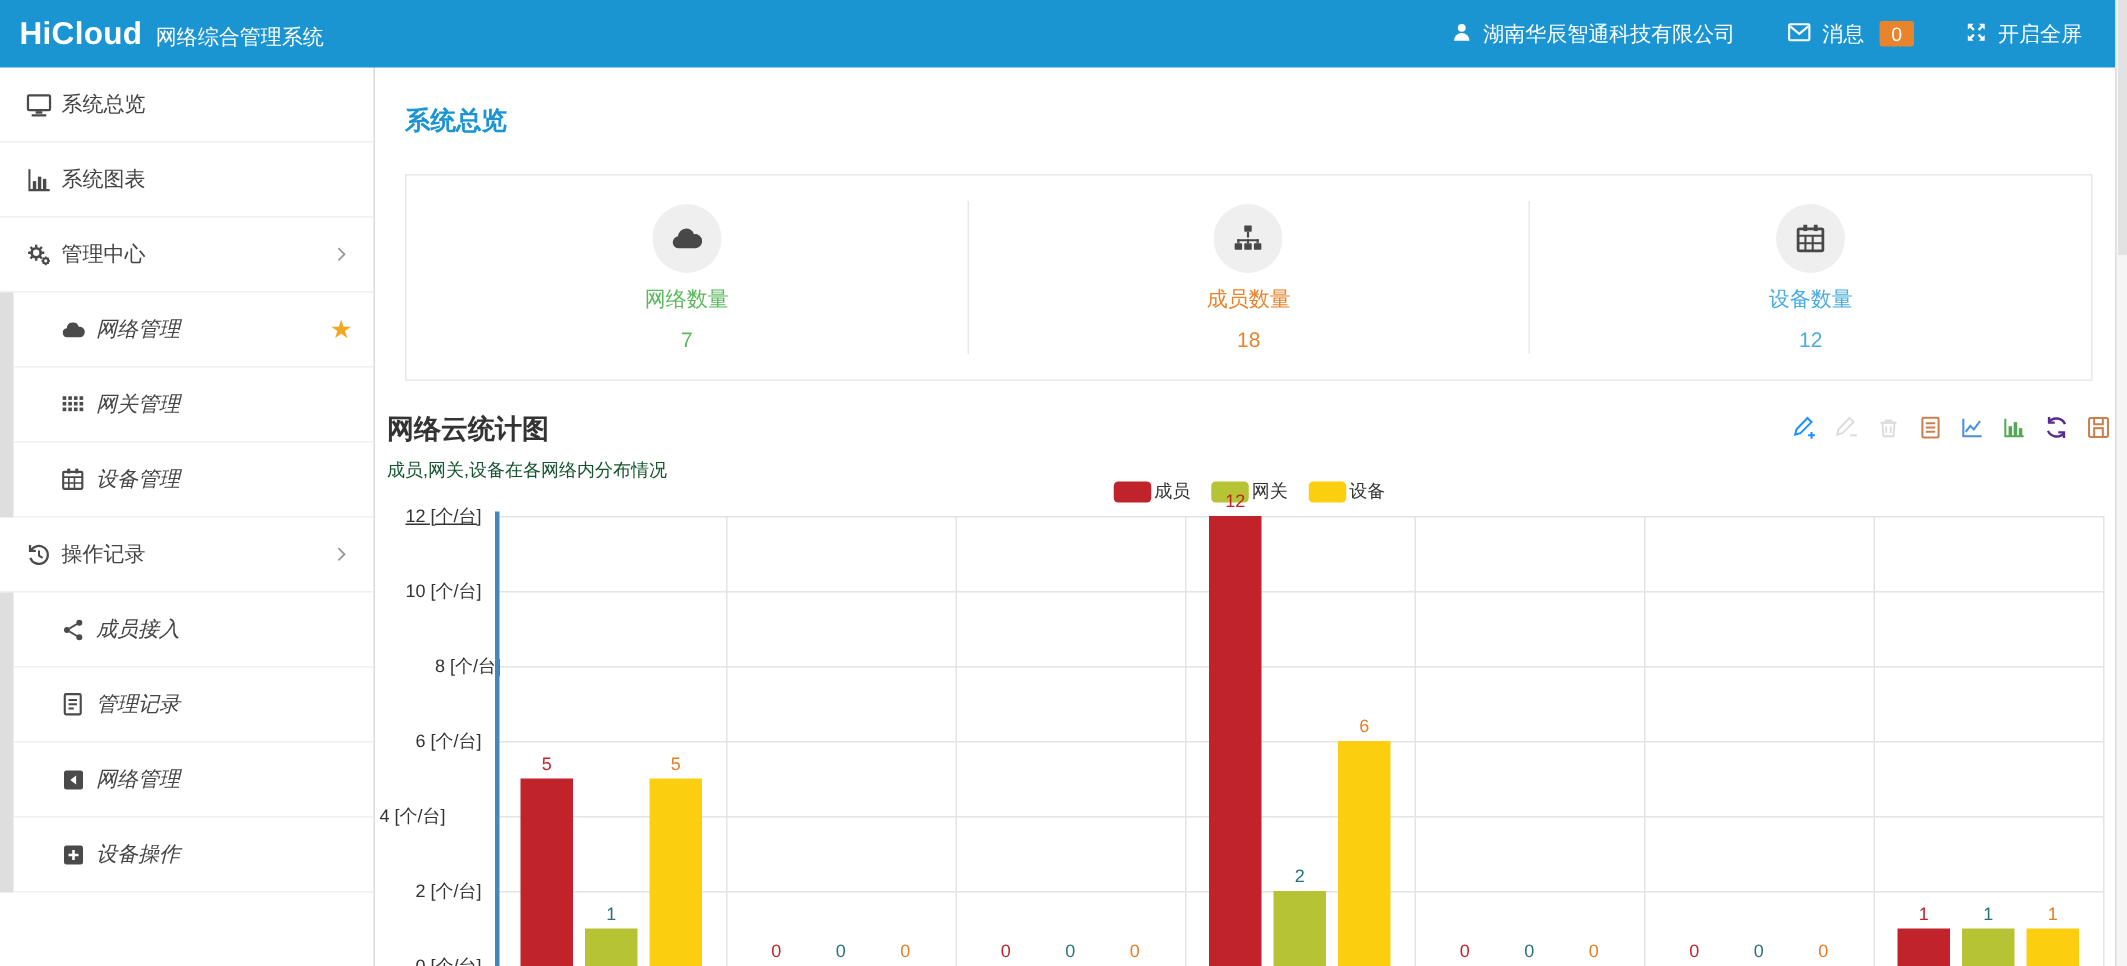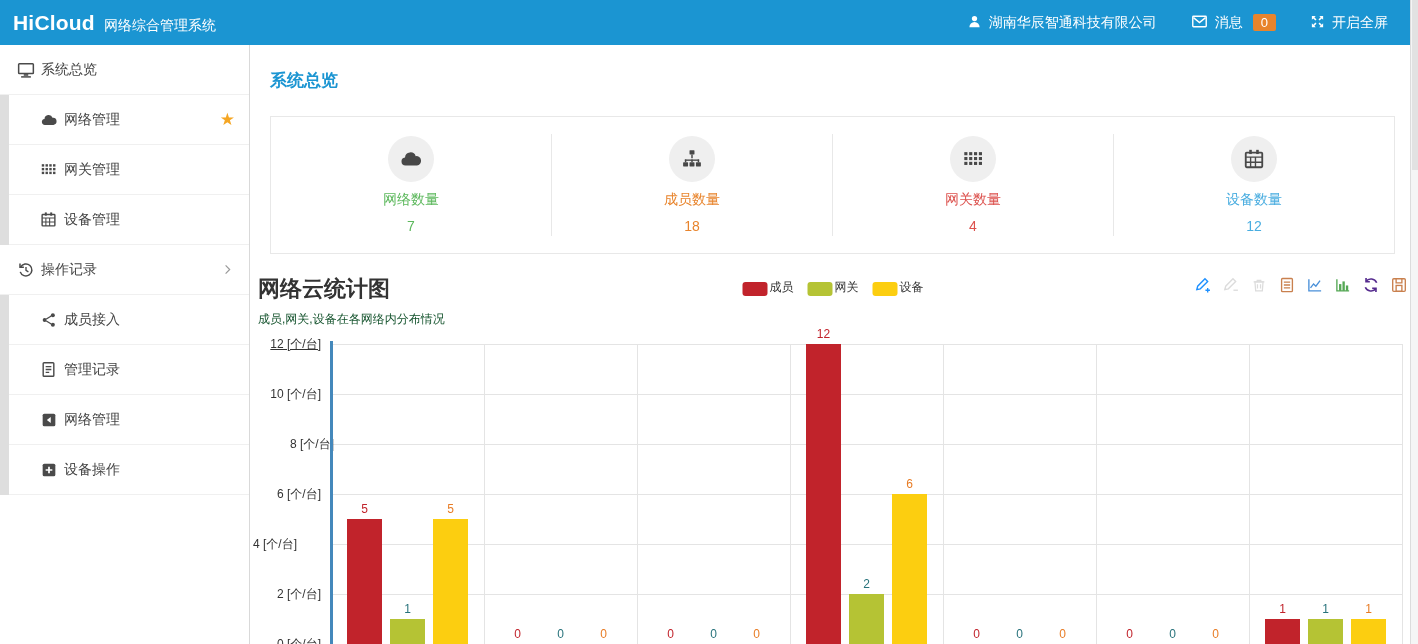--- a/index.html
+++ b/index.html
@@ -23,43 +23,43 @@
 
   
   .sidebar { position:absolute; left:0; top:45px; width:250px; height:599px; background:#fff;
     border-right:1px solid #d9d9d9; }
   .side-item { height:50px; display:flex; align-items:center; padding:0 14px 0 16px;
     border-bottom:1px solid #f0f0f0; cursor:pointer; color:#444; font-size:14px; }
   .side-item .sicon { width:19px; height:19px; display:inline-flex; align-items:center;
     justify-content:center; color:#4a4a4a; margin-right:6px; flex:0 0 auto; }
   .side-item .slabel { flex:1 1 auto; }
   .chev { width:14px; height:14px; color:#9a9a9a; display:inline-flex; }
-  .submenu { border-left:9px solid #dedede; }
+  .submenu { border-left:9px solid #dedede;font-style:italic; }
   .submenu .side-item { padding-left:30px; }
   .star { color:#f5a623; font-size:17px; line-height:17px; }
 
   
   .main { position:absolute; left:251px; top:45px; width:1159px; height:599px; background:#fff; overflow:hidden; }
   .page-title { margin:24px 0 0 19px; font-size:17px; font-weight:bold; color:#1b95d2; height:22px; }
 
   .stats-panel { margin:25px 15px 0 19px; height:138px; border:1px solid #e8e8e8; background:#fff;
     display:flex; align-items:stretch;justify-content:flex-end; }
   .stat-card { flex:1 1 0; text-align:center; margin:17px 0; padding-top:2px; }
   .stat-card:not(:last-child){ border-right:1px solid #e8e8e8; }
   .stat-icon-circle { width:46px; height:46px; border-radius:50%; background:#efefef; color:#484848;
     display:inline-flex; align-items:center; justify-content:center; }
   .stat-label { font-size:14px; margin-top:9px; }
   .stat-value { font-size:14px; margin-top:9px; }
 
   .chart-header { position:relative; margin:20px 2px 0 7px; height:60px; }
-  .chart-title { font-size:22px; font-weight:bold; color:#333; }
+  .chart-title { font-size:18px; font-weight:bold; color:#333; }
   .chart-sub { font-size:12px; color:#14532d; margin-top:7px; }
   .legend { position:absolute; left:50%; top:5px; transform:translateX(-50%);
     display:flex; align-items:center; gap:14px; }
-  .legend-item { display:flex; align-items:flex-end; gap:2px; cursor:pointer; }
+  .legend-item { display:flex; align-items:center; gap:2px; cursor:pointer;margin-top:40px; }
   .legend-swatch { width:25px; height:14px; border-radius:3px; display:inline-block; }
   .legend-label { font-size:12px; color:#333; }
   .toolbox { position:absolute; right:0; top:2px; display:flex; align-items:center; gap:10px; }
   .tool-btn { width:18px; height:18px; display:inline-flex; cursor:pointer; background:none; border:none; padding:0; }
 
   
   .chart-body { position:relative; margin-top:4px; height:306px; }
   .hgrid { position:absolute; height:1px; background:#e4e4e4; }
   .vgrid { position:absolute; width:1px; background:#e4e4e4; }
   .axisline { position:absolute; width:3px; background:#4488bb; }
@@ -110,21 +110,48 @@
     <span class="sicon">
         <svg viewBox="0 0 24 24" width="18" height="18">
           <rect x="2.2" y="3.5" width="19.6" height="13" rx="1" fill="none" stroke="currentColor" stroke-width="2"></rect>
           <rect x="9" y="17.5" width="6" height="2.2" fill="currentColor"></rect>
           <rect x="5.5" y="20.2" width="13" height="2" fill="currentColor"></rect>
         </svg>
       </span>
     <span class="slabel">系统总览</span>
   </div>
 
-
+  <div class="side-item">
+    <span class="sicon">
+        <svg viewBox="0 0 24 24" width="18" height="18">
+          <path d="M3.5 2.5V21h18" fill="none" stroke="currentColor" stroke-width="1.8"></path>
+          <rect x="6.5" y="13" width="3" height="8" fill="currentColor"></rect>
+          <rect x="11" y="9" width="3" height="12" fill="currentColor"></rect>
+          <rect x="15.5" y="11" width="3" height="10" fill="currentColor"></rect>
+        </svg>
+      </span>
+    <span class="slabel">系统图表</span>
+  </div>
+
+  <div class="side-item">
+    <span class="sicon">
+        <svg viewBox="0 0 24 24" width="18" height="18" fill="none" stroke="currentColor">
+          <circle cx="9.5" cy="10" r="4" stroke-width="2.4"></circle>
+          <path stroke-width="2.1" d="M9.5 2.8v2.6M9.5 14.6v2.6M2.3 10h2.6M14.1 10h2.6M4.4 4.9l1.9 1.9M12.7 13.2l1.9 1.9M14.6 4.9l-1.9 1.9M6.3 13.2l-1.9 1.9"></path>
+          <circle cx="18" cy="17.2" r="2.3" stroke-width="1.8"></circle>
+          <path stroke-width="1.5" d="M18 13.4v1.5M18 19.5v1.5M14.2 17.2h1.5M20.3 17.2h1.5M15.4 14.6l1.1 1.1M19.5 18.7l1.1 1.1M20.6 14.6l-1.1 1.1M16.5 18.7l-1.1 1.1"></path>
+        </svg>
+      </span>
+    <span class="slabel">管理中心</span>
+    <span class="chev">
+        <svg viewBox="0 0 24 24" width="13" height="13" fill="none" stroke="#9a9a9a" stroke-width="2.2">
+          <path d="M8.5 4.5 16 12l-7.5 7.5"></path>
+        </svg>
+      </span>
+  </div>
 
   <div class="submenu">
     <div class="side-item">
       <span class="sicon">
           <svg viewBox="0 0 24 24" width="18" height="18">
             <path fill="currentColor" d="M18 18.5H6.5a4 4 0 0 1-.5-7.97 5.5 5.5 0 0 1 10.7-1.4A4.1 4.1 0 0 1 18 18.5z"></path>
           </svg>
         </span>
       <span class="slabel">网络管理</span>
       <span class="star">★</span>
@@ -240,40 +267,20 @@
             <rect x="2.3" y="15.5" width="5.4" height="4.6" rx=".5"></rect>
             <rect x="9.3" y="15.5" width="5.4" height="4.6" rx=".5"></rect>
             <rect x="16.3" y="15.5" width="5.4" height="4.6" rx=".5"></rect>
             <path d="M11.2 7h1.6v4.3h-1.6z"></path>
             <path d="M4.2 12.5h15.6v1.5H4.2z"></path>
             <path d="M4.2 12.5h1.6v3h-1.6zM11.2 12.5h1.6v3h-1.6zM18.2 12.5h1.6v3h-1.6z"></path>
           </svg>
         </span>
       <div class="stat-label" style="color: rgb(232, 132, 44);">成员数量</div>
       <div class="stat-value" style="color: rgb(232, 132, 44);">18</div>
-    </div>
-    <div class="stat-card stat-card-2">
-      <span class="stat-icon-circle">
-          <svg viewBox="0 0 24 24" width="22" height="22" fill="currentColor">
-            <rect x="2.5" y="4.5" width="3.4" height="3.4"></rect>
-            <rect x="7.8" y="4.5" width="3.4" height="3.4"></rect>
-            <rect x="13.1" y="4.5" width="3.4" height="3.4"></rect>
-            <rect x="18.4" y="4.5" width="3.4" height="3.4"></rect>
-            <rect x="2.5" y="9.8" width="3.4" height="3.4"></rect>
-            <rect x="7.8" y="9.8" width="3.4" height="3.4"></rect>
-            <rect x="13.1" y="9.8" width="3.4" height="3.4"></rect>
-            <rect x="18.4" y="9.8" width="3.4" height="3.4"></rect>
-            <rect x="2.5" y="15.1" width="3.4" height="3.4"></rect>
-            <rect x="7.8" y="15.1" width="3.4" height="3.4"></rect>
-            <rect x="13.1" y="15.1" width="3.4" height="3.4"></rect>
-            <rect x="18.4" y="15.1" width="3.4" height="3.4"></rect>
-          </svg>
-        </span>
-      <div class="stat-label" style="color: rgb(220, 81, 77);">网关数量</div>
-      <div class="stat-value" style="color: rgb(220, 81, 77);">4</div>
     </div>
     <div class="stat-card stat-card-3">
       <span class="stat-icon-circle">
           <svg viewBox="0 0 24 24" width="22" height="22">
             <rect x="3" y="5" width="18" height="16" rx="1" fill="none" stroke="currentColor" stroke-width="2"></rect>
             <rect x="6.8" y="2" width="2.8" height="4.6" fill="currentColor"></rect>
             <rect x="14.4" y="2" width="2.8" height="4.6" fill="currentColor"></rect>
             <path stroke="currentColor" stroke-width="1.5" fill="none" d="M3 10h18M8.3 10v11M13.6 10v11M3 15.5h18"></path>
           </svg>
         </span>

